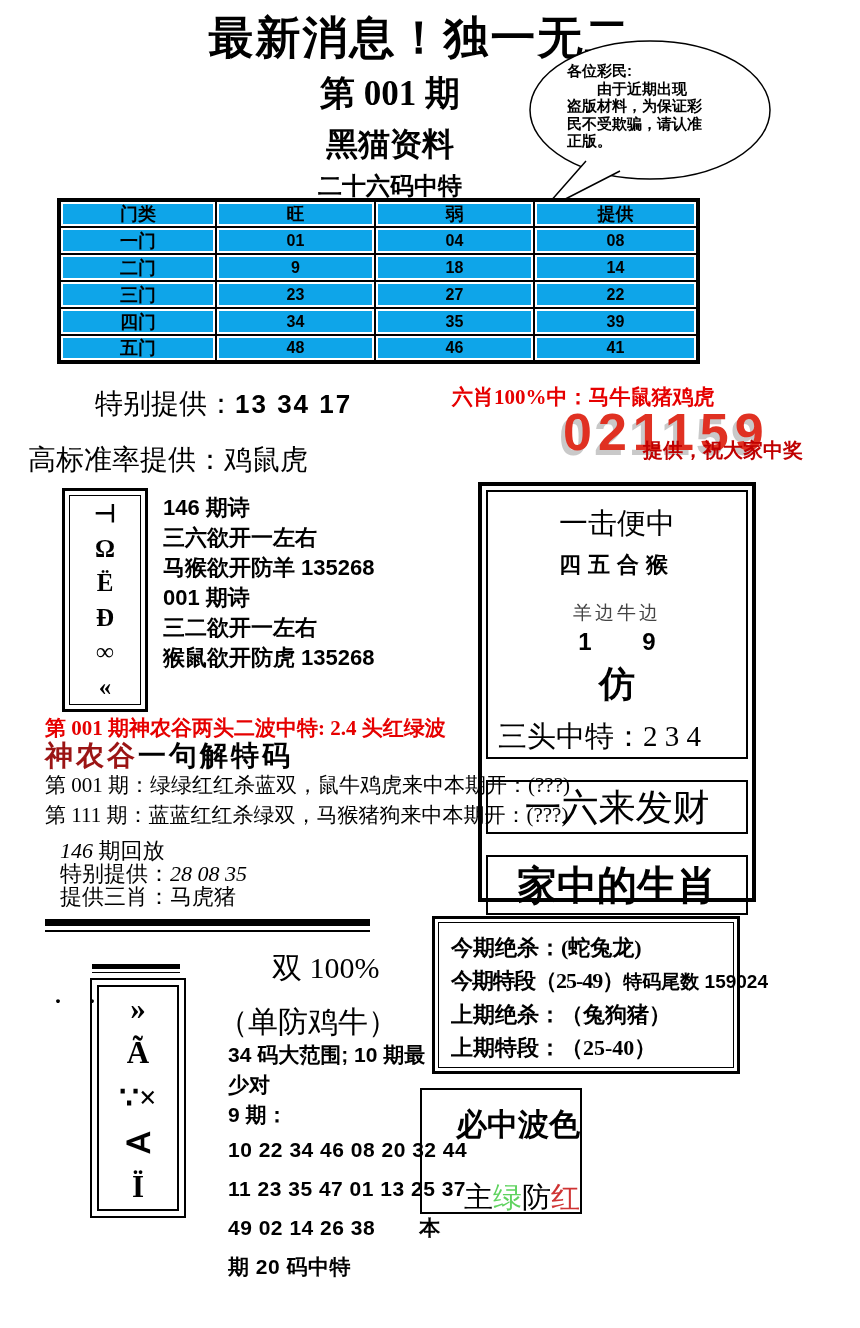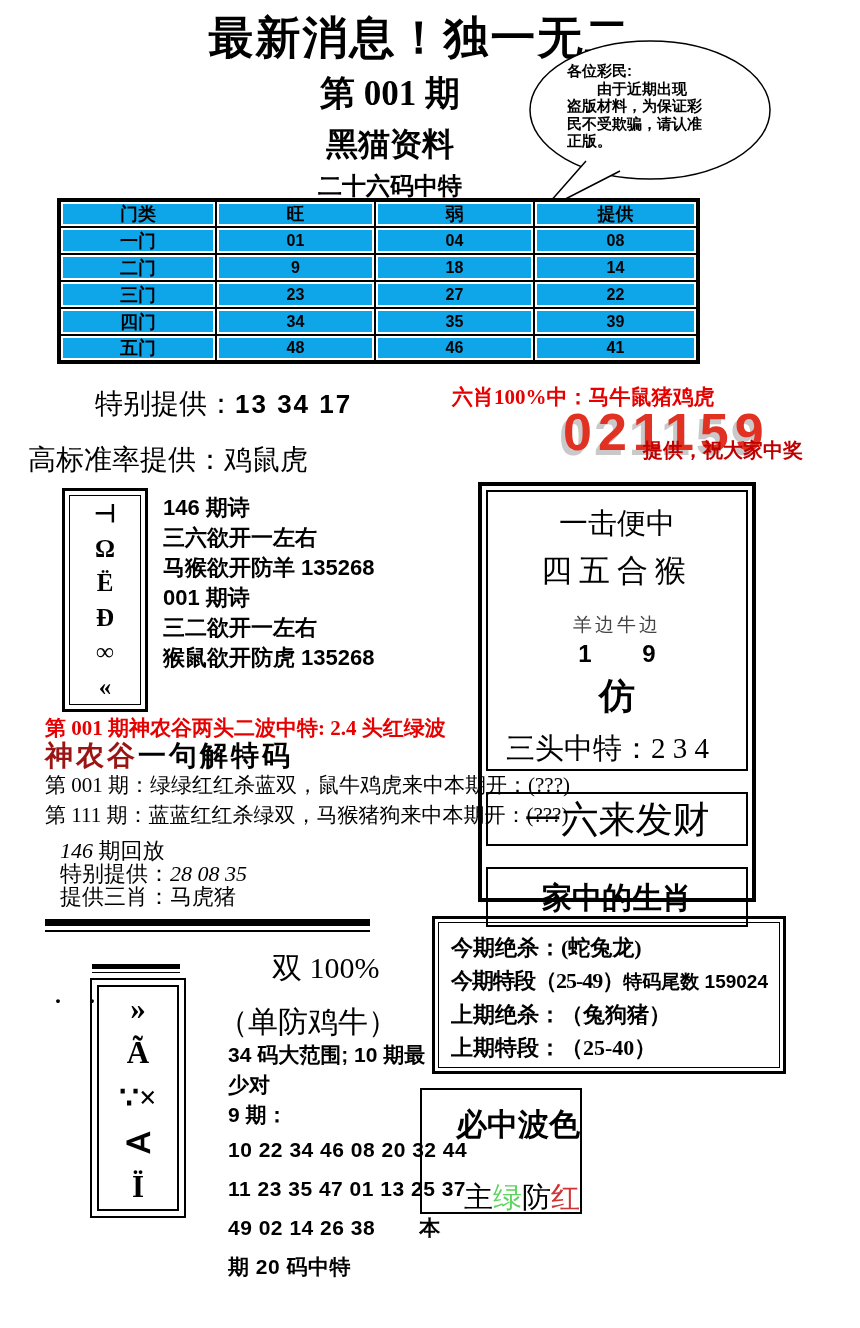--- a/index.html
+++ b/index.html
@@ -46,43 +46,43 @@
     align-items:center; justify-content:space-around; font-size:25px; font-weight:bold; }
 
   .poems { left:163px; top:493px; font-family:"Liberation Sans", sans-serif; font-weight:bold;
     font-size:22px; line-height:30px; }
 
   
   .rightstack { left:478px; top:482px; width:278px; height:420px; border:4px solid #000;
     padding:4px; display:flex; flex-direction:column; gap:21px; }
   .rs1 { border:2px solid #000; flex:1; text-align:center; }
   .rs1 .t1 { font-size:29px; margin-top:12px; }
-  .rs1 .t2 { font-size:31px; font-weight:normal; letter-spacing:7px; margin-top:6px; }
+  .rs1 .t2 { font-size:22px; font-weight:bold; letter-spacing:7px; margin-top:6px; }
   .rs1 .t3 { font-size:19px; color:#444; letter-spacing:3px; margin-top:20px; }
   .rs1 .t4 { font-family:"Liberation Sans", sans-serif; font-weight:bold; font-size:24px; word-spacing:44px; margin-top:2px; }
   .rs1 .t5 { font-size:36px; font-weight:bold; margin-top:4px; }
   .rs1 .t6 { font-family:"Liberation Sans", sans-serif; font-weight:bold; font-size:24px; word-spacing:54px; margin-top:4px; padding-left:48px; text-align:left; }
-  .rs1 .t7 { font-size:29px; margin-top:8px; text-align:left; padding-left:18px; }
+  .rs1 .t7 { font-size:29px; margin-top:8px; text-align:left; padding-left:10px; }
   .rs2 { border:2px solid #000; height:54px; line-height:52px; text-align:center; font-size:37px; }
-  .rs3 { border:2px solid #000; height:60px; line-height:58px; text-align:center; font-size:30px; font-weight:bold; }
+  .rs3 { border:2px solid #000; height:60px; line-height:58px; text-align:center; font-size:40px; font-weight:bold; }
 
   
   .sn-red { left:45px; top:714px; font-size:21px; font-weight:bold; color:#e60000; }
   .sn-brand { left:45px; top:737px; font-size:28px; font-weight:bold; letter-spacing:3px; }
   .sn-brand .brand { color:#9b1414; }
   .sn-001 { left:45px; top:771px; font-size:21px; }
   .sn-111 { left:45px; top:801px; font-size:21px; }
 
   .replay { left:60px; top:839px; font-size:22px; line-height:23px; }
   .replay i { font-style:italic; }
 
   .sep-left { left:45px; top:919px; width:325px; height:13px; border-top:7px solid #000; border-bottom:2px solid #000; }
 
   
-  .kills { left:432px; top:916px; width:354px; height:158px; border:3.5px solid #000; padding:3px; }
+  .kills { left:432px; top:916px; width:308px; height:158px; border:3.5px solid #000; padding:3px; }
   .kills-inner { width:100%; height:100%; border:1.5px solid #000; padding:8px 12px; font-weight:bold;
     font-size:22px; line-height:33px; white-space:nowrap; }
   .kills-inner .tight { letter-spacing:-1px; }
   .kills-inner .tail { font-family:"Liberation Sans", sans-serif; font-size:19px; }
 
   .shuang { left:272px; top:948px; font-size:30px; }
   .danfang { left:218px; top:1002px; font-size:30px; }
 
   .shortline { left:92px; top:964px; width:88px; height:9px; border-top:5px solid #000; border-bottom:1.5px solid #000; }
   .dots { left:54px; top:988px; font-size:24px; font-weight:bold; letter-spacing:10px; }

